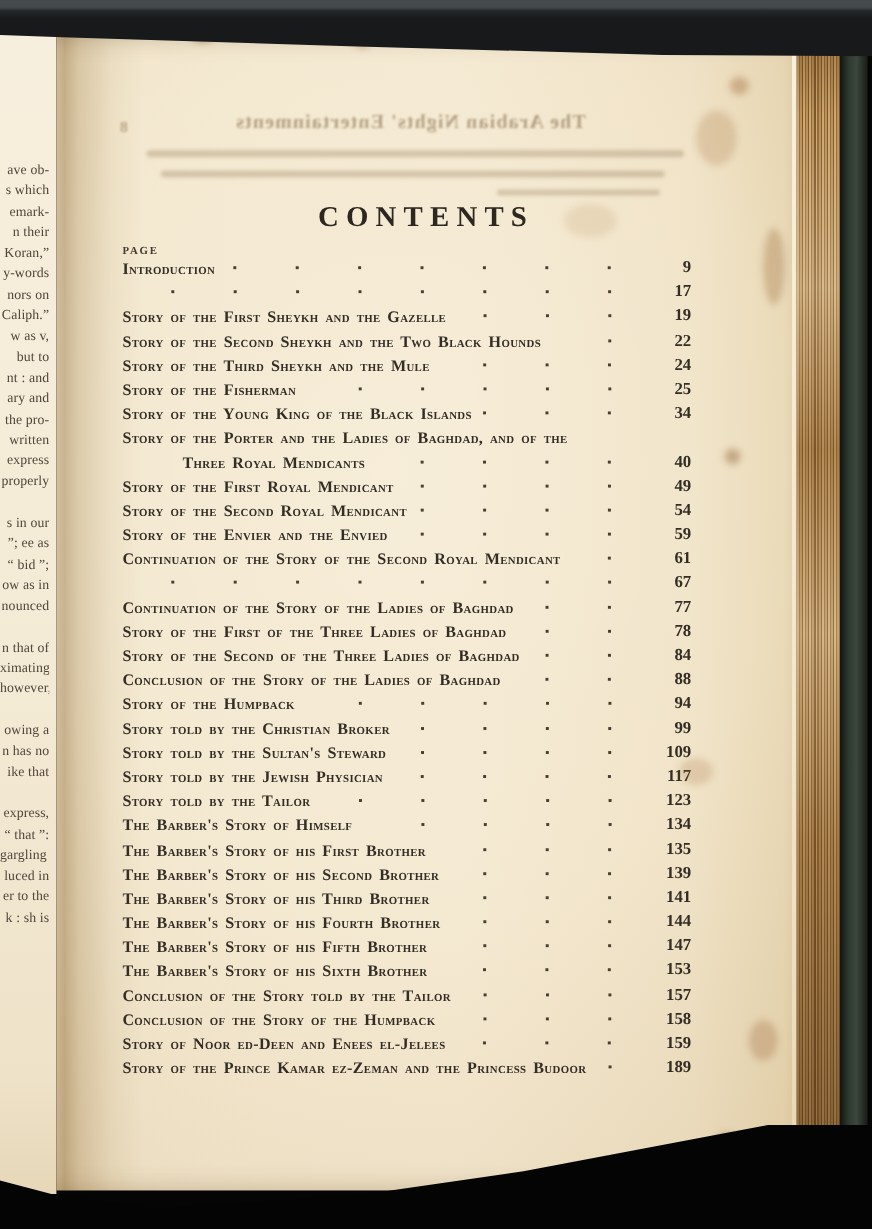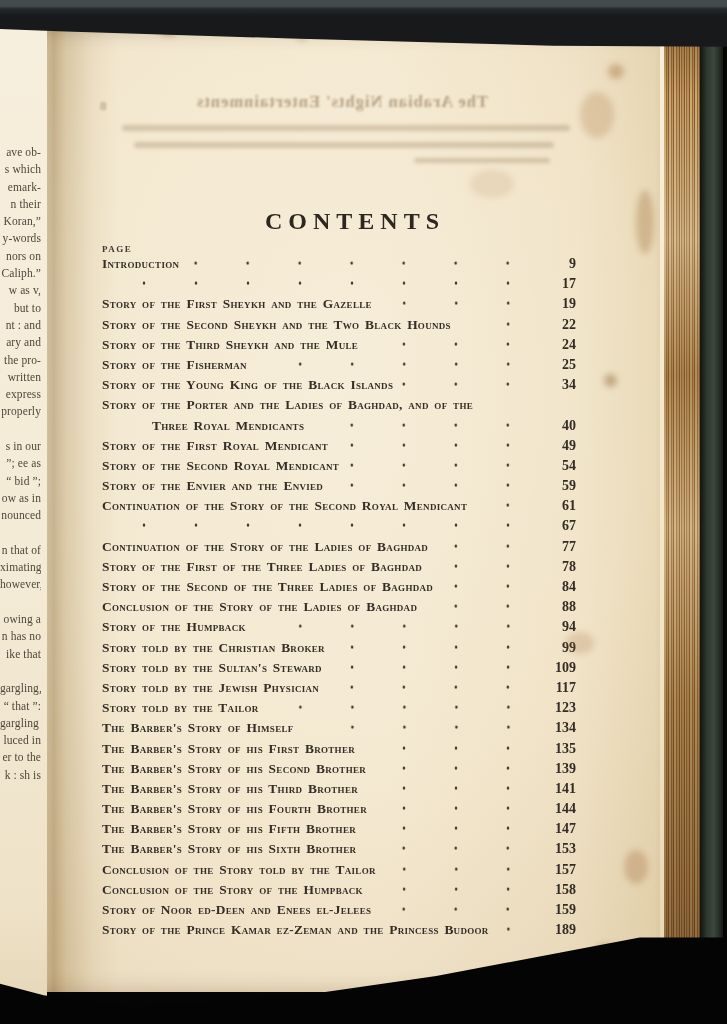--- a/index.html
+++ b/index.html
@@ -3,21 +3,21 @@
 <meta charset="utf-8">
 <style>
   html,body{margin:0;padding:0;background:#050505;}
   .stage{
     position:relative;width:727px;height:1024px;overflow:hidden;
     background:#050505;
     font-family:"Liberation Serif","DejaVu Serif",serif;
   }
   
   .left-page{
-    position:absolute;left:0;top:20px;width:47px;height:985px;
+    position:absolute;left:0;top:10px;width:47px;height:985px;
     background:linear-gradient(180deg,#f7efdd 0%,#f4ebd6 55%,#eee2c8 90%,#e6d7b8 100%);
   }
   .left-text{
     position:absolute;top:124px;left:0;right:6px;
     text-align:right;font-size:11.5px;line-height:17.3px;
     color:#50453a;letter-spacing:.1px;white-space:nowrap;overflow:hidden;
   }
   
   .paper{
     position:absolute;left:47px;top:26px;width:616px;height:966px;
@@ -65,21 +65,21 @@
   .st-bar.b2{margin:11px 30px 0 26px;}
   .st-bar.b3{margin:10px 310px 0 30px;height:5px;}
   .st-folio{
     position:absolute;left:100px;top:98px;font-size:13px;font-weight:700;
     color:rgba(120,95,62,.45);filter:blur(1px);
   }
   
   .toc{position:absolute;left:102px;top:168px;width:474px;color:#332d25;}
   .toc-title{
     text-align:center;font-size:24px;letter-spacing:6px;font-weight:700;
-    color:#2d2720;transform:translateX(16px);margin-top:40px;
+    color:#2d2720;transform:translateX(16px);
   }
   .page-col-label{
     text-align:left;font-size:9px;font-weight:700;letter-spacing:1.5px;
     color:#443a2e;margin:9px 1px 2px 0;
   }
   .trow{
     display:flex;align-items:flex-start;height:20.2px;
     font-variant:small-caps;font-size:13.4px;font-weight:600;
     letter-spacing:.3px;word-spacing:2px;white-space:nowrap;
   }
@@ -139,21 +139,21 @@
         <div>nounced</div>
         <div>&nbsp;</div>
         <div>n that of</div>
         <div>ximating</div>
         <div>however,</div>
         <div>&nbsp;</div>
         <div>owing a</div>
         <div>n has no</div>
         <div>ike that</div>
         <div>&nbsp;</div>
-        <div>gargling,</div>
+        <div>express,</div>
         <div>“ that ”:</div>
         <div>gargling :</div>
         <div>luced in</div>
         <div>er to the</div>
         <div>k : sh is</div>
       </div>
   </div>
 
   <div class="paper"></div>
 

